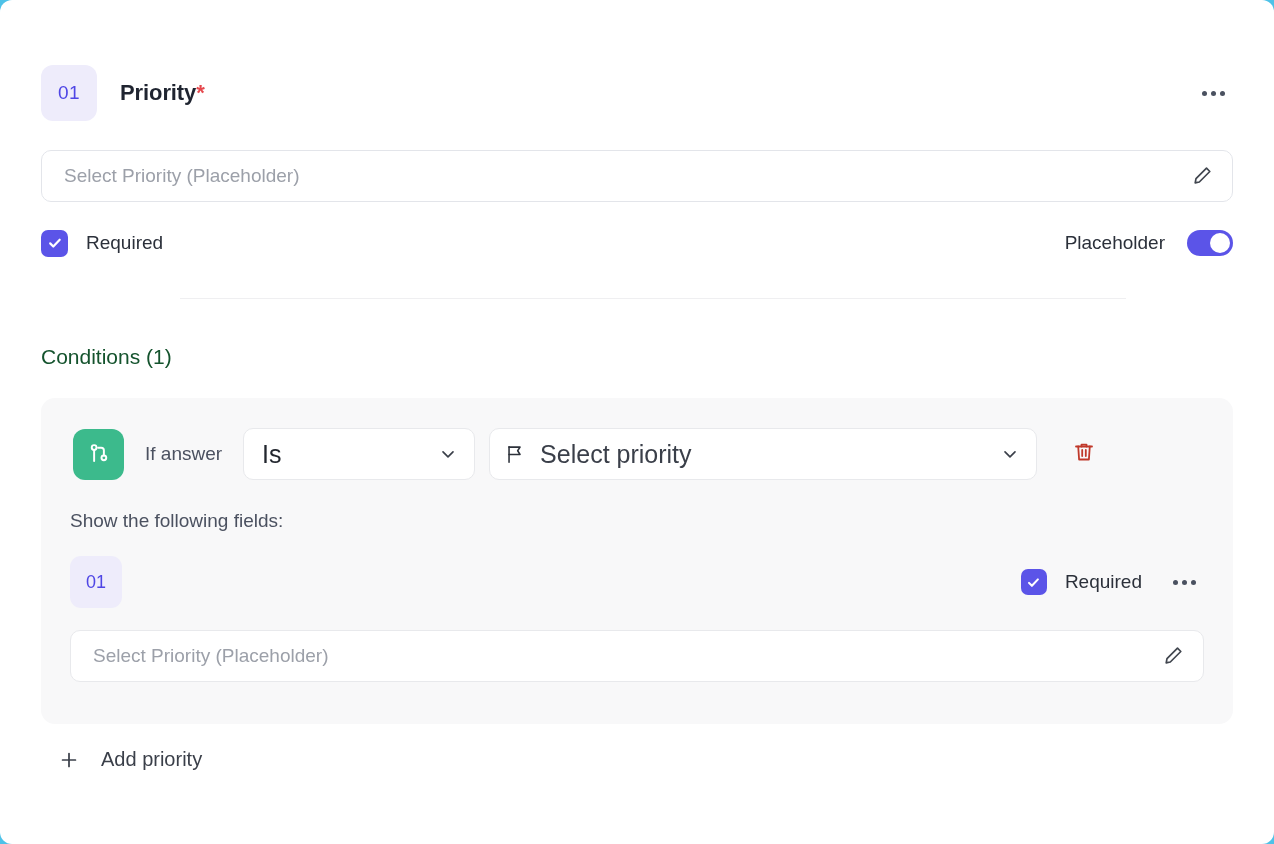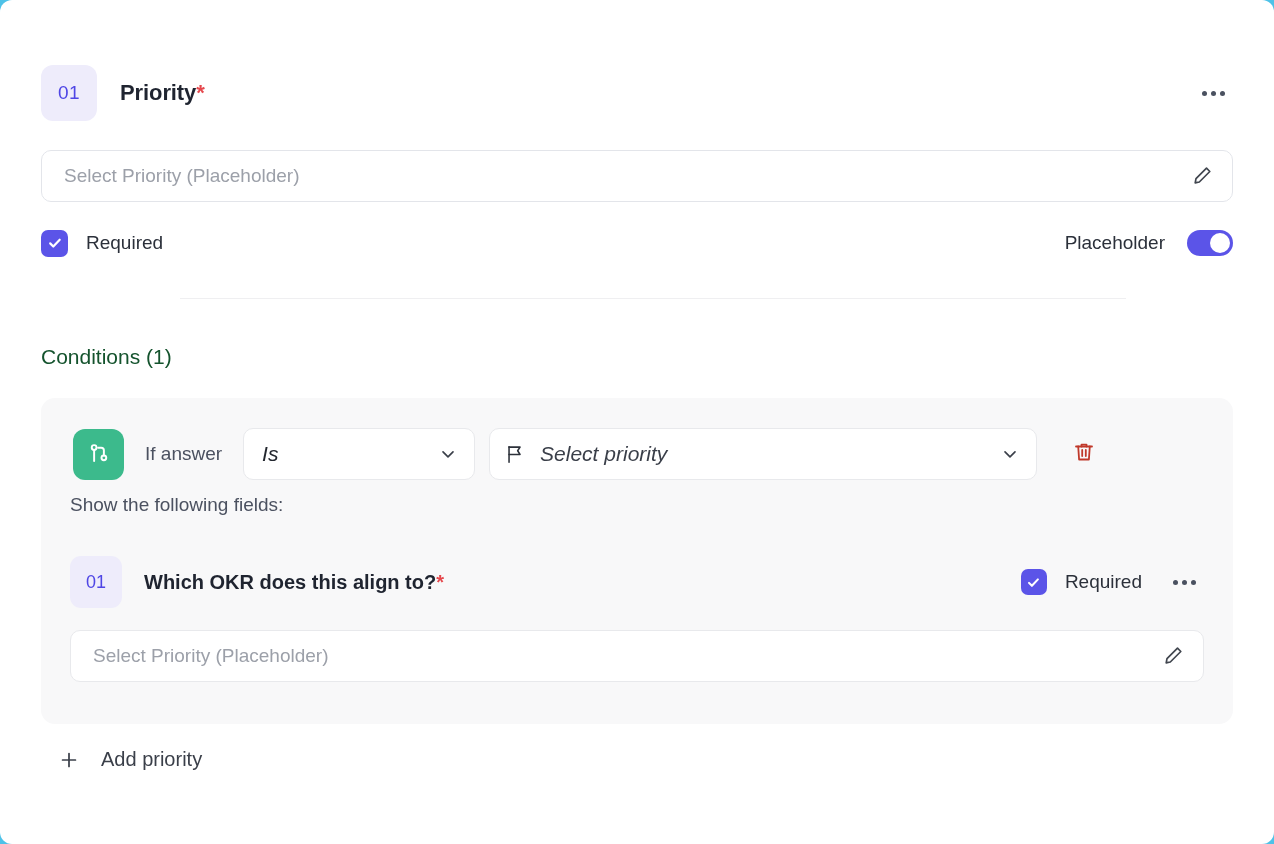--- a/index.html
+++ b/index.html
@@ -203,40 +203,39 @@
     display: flex;
     align-items: center;
     padding: 0 16px 0 18px;
     cursor: pointer;
   }
   .dd-operator { margin-left: 21px; width: 232px; }
   .dd-value { margin-left: 14px; width: 548px; padding-left: 14px; }
 
   .dd-text {
     flex: 1;
-    font-size: 21px;
+    font-size: 25px;
     color: #22262e;
-    font-style: italic;
   }
   .dd-text.muted { color: #3a3f49; }
   .flag-icon { width: 22px; height: 22px; margin-right: 14px; flex: none; }
   .chev { width: 20px; height: 20px; flex: none; }
 
   .trash-btn {
     margin-left: 32px;
     width: 30px; height: 30px;
     display: flex;
     align-items: center;
     justify-content: center;
     cursor: pointer;
   }
 
   .show-fields-label {
     position: absolute;
-    left: 29px; top: 96px;
+    left: 29px; top: 112px;
     font-size: 19px;
     color: #4b5160;
   }
 
   
   .nested-field {
     position: absolute;
     left: 29px; top: 158px;
     right: 29px;
   }
@@ -404,23 +403,20 @@
           </svg>
         </span>
       </span>
     </div>
 
     <div class="show-fields-label">Show the following fields:</div>
 
     <div class="nested-field">
       <div class="nested-header">
         <span class="nested-badge">01</span>
-        <span class="nested-title">
-          <span>Which OKR does this align to?</span><span class="req-star">*</span>
-        </span>
         <span class="nested-right">
           <span class="checkbox">
             <svg width="15" height="15" viewBox="0 0 16 16" fill="none" stroke="#ffffff" stroke-width="2.2" stroke-linecap="round" stroke-linejoin="round">
               <path d="M3.2 8.4l3.1 3.1 6.4-6.8"></path>
             </svg>
           </span>
           <span class="nested-req-label">Required</span>
           <span class="dots-btn">
             <i></i>
             <i></i>

